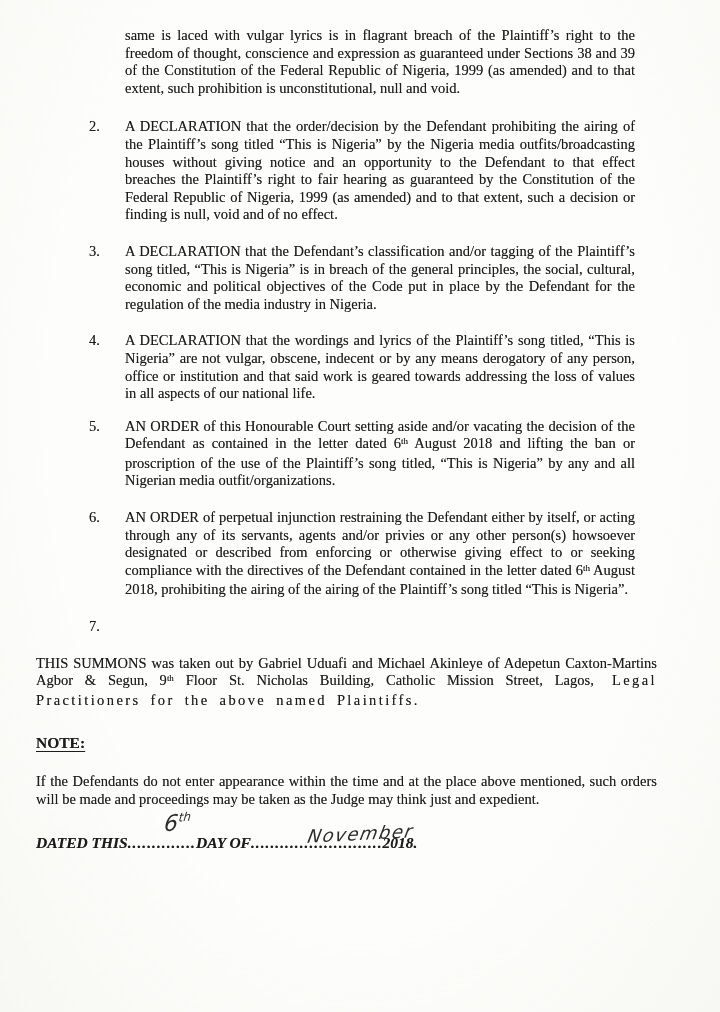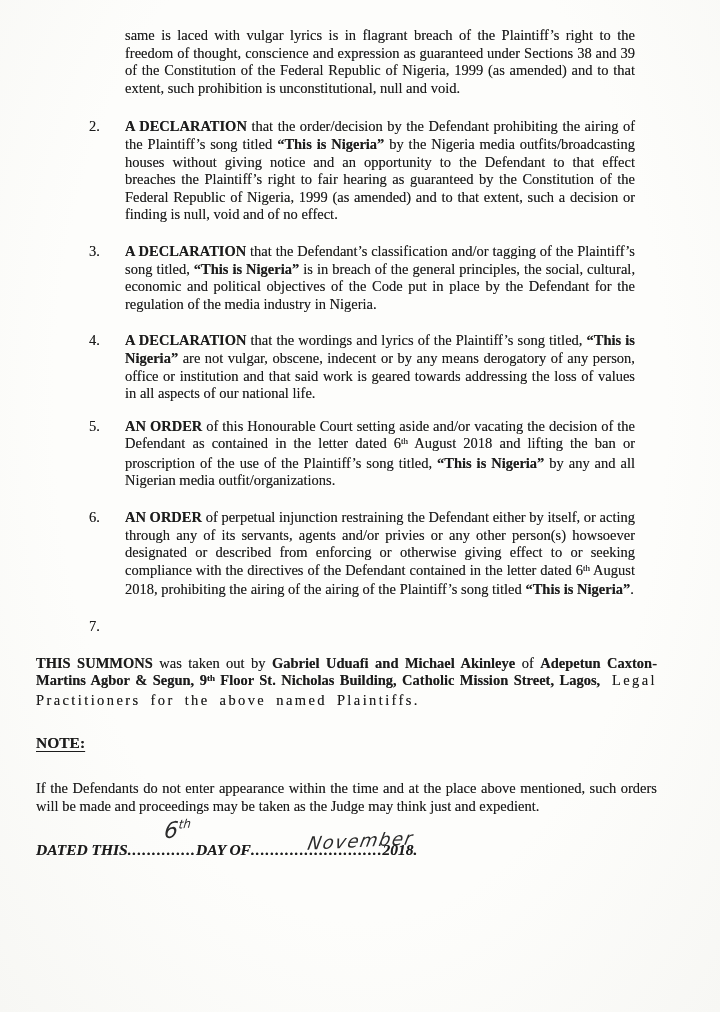--- a/index.html
+++ b/index.html
@@ -22,32 +22,32 @@
     line-height: 17.6px;
     text-shadow: 0 0 0.6px rgba(30,30,30,0.55);
   }
   p { margin: 0; text-align: justify; }
   .indented { margin-left: 89px; margin-right: 22px; }
   .intro { margin-bottom: 21px; }
   .item { display: flex; margin-bottom: 19px; }
   .item.tight { margin-bottom: 15px; }
   .item .num { flex: none; width: 36px; margin-left: 53px; }
   .item .item-body { flex: 1; text-align: justify; margin-right: 22px; }
-  .b { font-weight: bold; }
+  .b { font-weight: normal; }
   .sup { font-size: 0.62em; position: relative; top: -0.45em; }
   .strike { text-decoration: line-through; }
   .spaced { letter-spacing: 2.4px; word-spacing: 4px; }
   .summons { margin-top: 3px; margin-bottom: 25px; }
   .appearance { margin-bottom: 23px; }
   .note-heading {
     font-weight: bold;
     font-size: 15.5px;
     text-decoration: underline;
     text-underline-offset: 3px;
-    margin-bottom: 28px;
+    margin-bottom: 21px;
     text-align: left;
   }
   .note-paragraph { margin-bottom: 26px; }
   .dated {
     position: relative;
     font-weight: bold;
     font-style: italic;
     font-size: 15.5px;
     text-align: left;
     margin-top: 14px;

